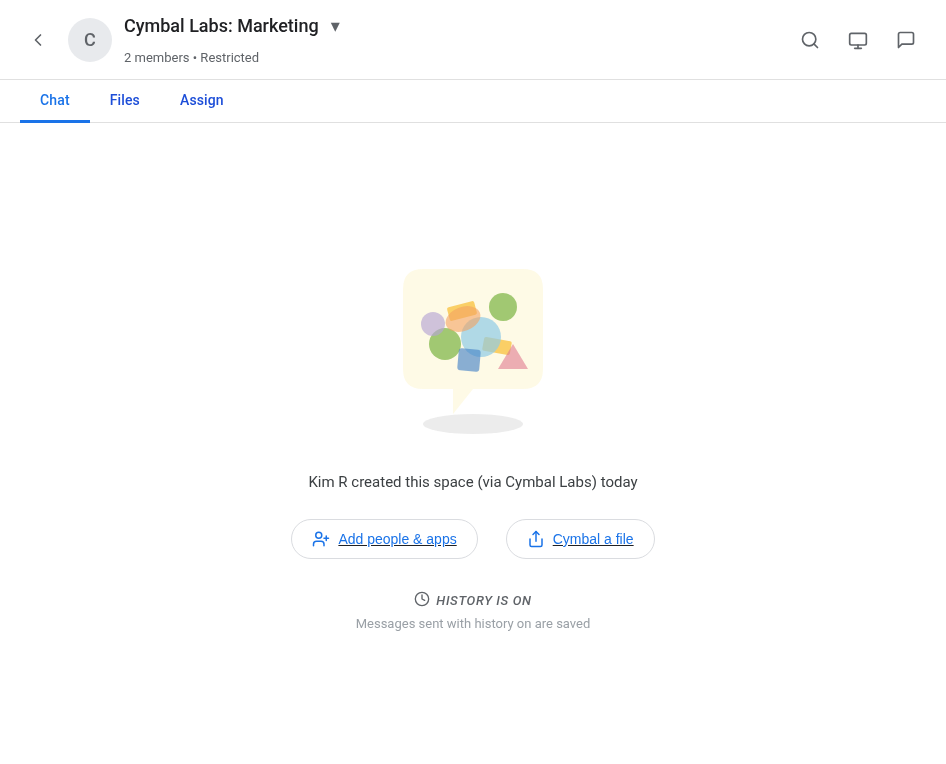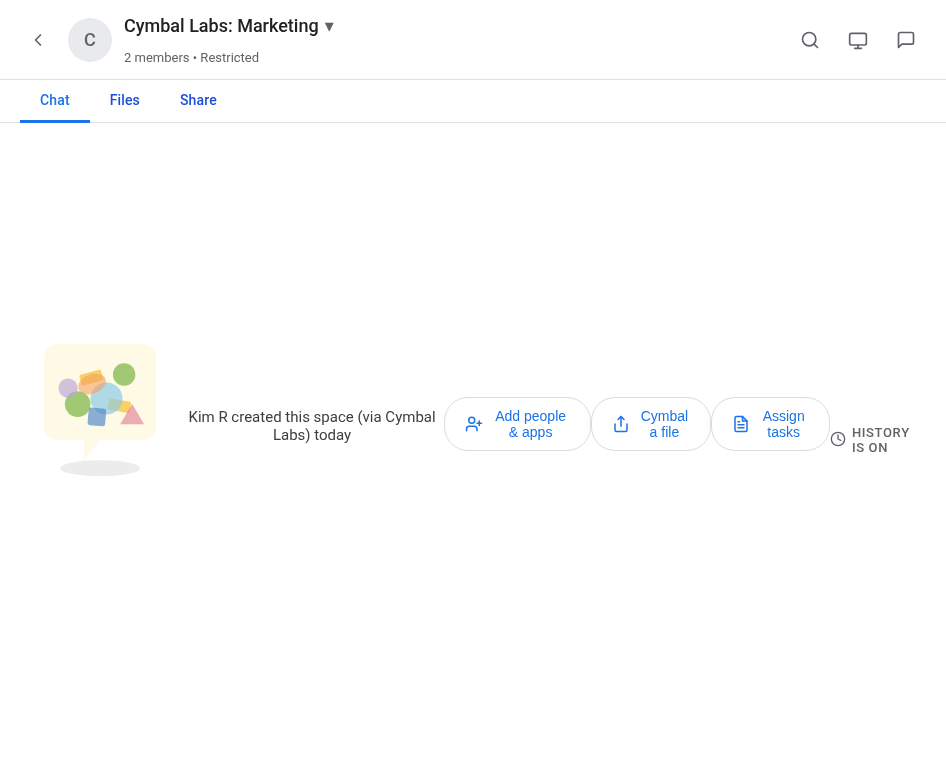--- a/index.html
+++ b/index.html
@@ -47,21 +47,21 @@
       color: #5f6368;
       margin-right: 12px;
       flex-shrink: 0;
     }
     .header-info {
       flex: 1;
     }
     .header-title {
       display: flex;
       align-items: center;
-      gap: 6px;
+      gap: 12px;
     }
     .header-title-text {
       font-size: 18px;
       font-weight: 500;
       color: #202124;
     }
     .chevron-icon {
       color: #5f6368;
       font-size: 18px;
     }
@@ -107,21 +107,21 @@
       letter-spacing: 0.01em;
     }
     .tab.active {
       color: #1a73e8;
       border-bottom-color: #1a73e8;
     }
 
     
     .main-content {
       display: flex;
-      flex-direction: row;
+      flex-direction: column;
       align-items: center;
       justify-content: center;
       height: calc(764px - 80px - 50px);
       padding: 20px;
     }
 
     
     .chat-illustration {
       width: 200px;
       height: 200px;
@@ -131,22 +131,23 @@
     .created-text {
       font-size: 15px;
       color: #3c4043;
       margin-bottom: 28px;
       text-align: center;
     }
 
     
     .action-buttons {
       display: flex;
-      gap: 0;
+      gap: 28px;
       margin-bottom: 32px;
+      text-decoration: underline;
     }
     .action-btn {
       display: flex;
       align-items: center;
       gap: 8px;
       padding: 10px 20px;
       border: 1.5px solid #dadce0;
       border-radius: 24px;
       background: #fff;
       cursor: pointer;
@@ -169,20 +170,21 @@
       gap: 6px;
     }
     .history-label {
       display: flex;
       align-items: center;
       gap: 6px;
       font-size: 13px;
       color: #5f6368;
       font-weight: 500;
       letter-spacing: 0.05em;
+      font-style: italic;
     }
     .history-sublabel {
       font-size: 13px;
       color: #9aa0a6;
     }
   </style>
 </head>
 <body>
 
 <div class="header">
@@ -219,21 +221,21 @@
       <svg width="20" height="20" viewBox="0 0 24 24" fill="none" stroke="#5f6368" stroke-width="2" stroke-linecap="round" stroke-linejoin="round">
         <path d="M21 15a2 2 0 0 1-2 2H7l-4 4V5a2 2 0 0 1 2-2h14a2 2 0 0 1 2 2z"></path>
       </svg>
     </button>
   </div>
 </div>
 
 <div class="tabs">
   <div class="tab active">Chat</div>
   <div class="tab">Files</div>
-  <div class="tab">Share</div>
+  <div class="tab">Assign</div>
 </div>
 
 <div class="main-content">
 
   <div class="chat-illustration">
     <svg viewBox="0 0 200 200" xmlns="http://www.w3.org/2000/svg">
 
       <ellipse cx="100" cy="175" rx="50" ry="10" fill="#d0d0d0" opacity="0.4"></ellipse>
 
       <path d="M30,40 Q30,20 50,20 L150,20 Q170,20 170,40 L170,120 Q170,140 150,140 L100,140 L80,165 L80,140 L50,140 Q30,140 30,120 Z" fill="#fef9e3" opacity="0.9"></path>
@@ -271,39 +273,28 @@
     <button class="action-btn">
       <span class="action-btn-icon">
         <svg width="18" height="18" viewBox="0 0 24 24" fill="none" stroke="#1a73e8" stroke-width="2" stroke-linecap="round" stroke-linejoin="round">
           <path d="M4 12v8a2 2 0 0 0 2 2h12a2 2 0 0 0 2-2v-8"></path>
           <polyline points="16 6 12 2 8 6"></polyline>
           <line x1="12" y1="2" x2="12" y2="15"></line>
         </svg>
       </span>
       <span>Cymbal a file</span>
     </button>
-    <button class="action-btn">
-      <span class="action-btn-icon">
-        <svg width="18" height="18" viewBox="0 0 24 24" fill="none" stroke="#1a73e8" stroke-width="2" stroke-linecap="round" stroke-linejoin="round">
-          <path d="M14 2H6a2 2 0 0 0-2 2v16a2 2 0 0 0 2 2h12a2 2 0 0 0 2-2V8z"></path>
-          <polyline points="14 2 14 8 20 8"></polyline>
-          <line x1="16" y1="13" x2="8" y2="13"></line>
-          <line x1="16" y1="17" x2="8" y2="17"></line>
-          <polyline points="10 9 9 9 8 9"></polyline>
-        </svg>
-      </span>
-      <span>Assign tasks</span>
-    </button>
   </div>
 
   <div class="history-section">
     <div class="history-label">
       <span>
         <svg width="16" height="16" viewBox="0 0 24 24" fill="none" stroke="#5f6368" stroke-width="2" stroke-linecap="round" stroke-linejoin="round">
           <circle cx="12" cy="12" r="10"></circle>
           <polyline points="12 6 12 12 16 14"></polyline>
         </svg>
       </span>
       <span>HISTORY IS ON</span>
     </div>
+    <span class="history-sublabel">Messages sent with history on are saved</span>
   </div>
 
 </div>
 
 </body></html>

